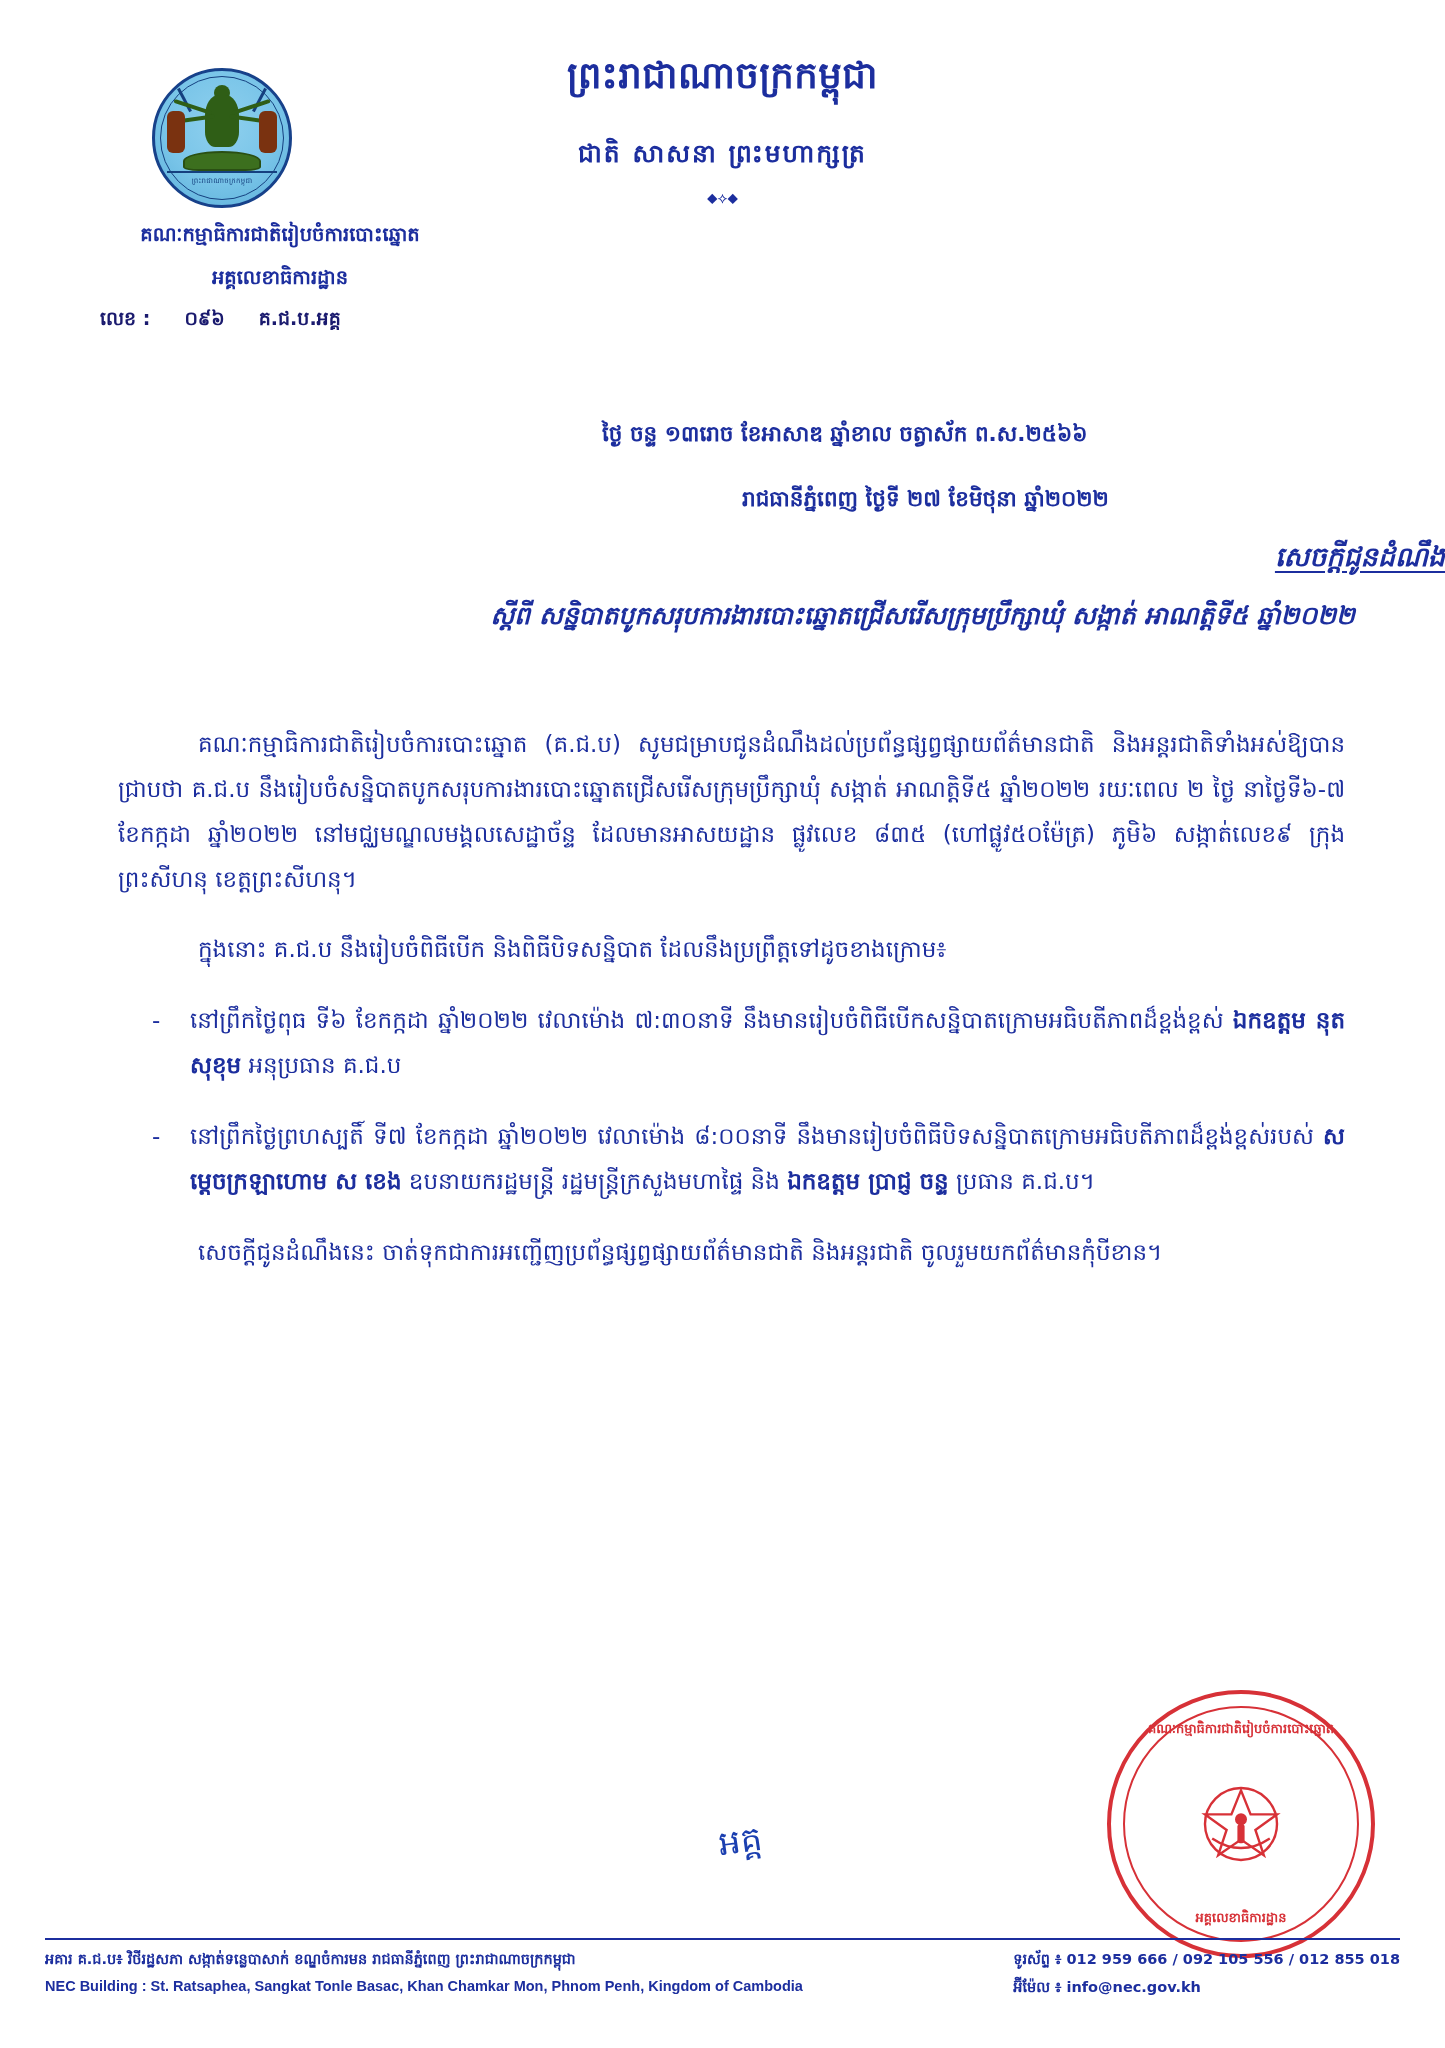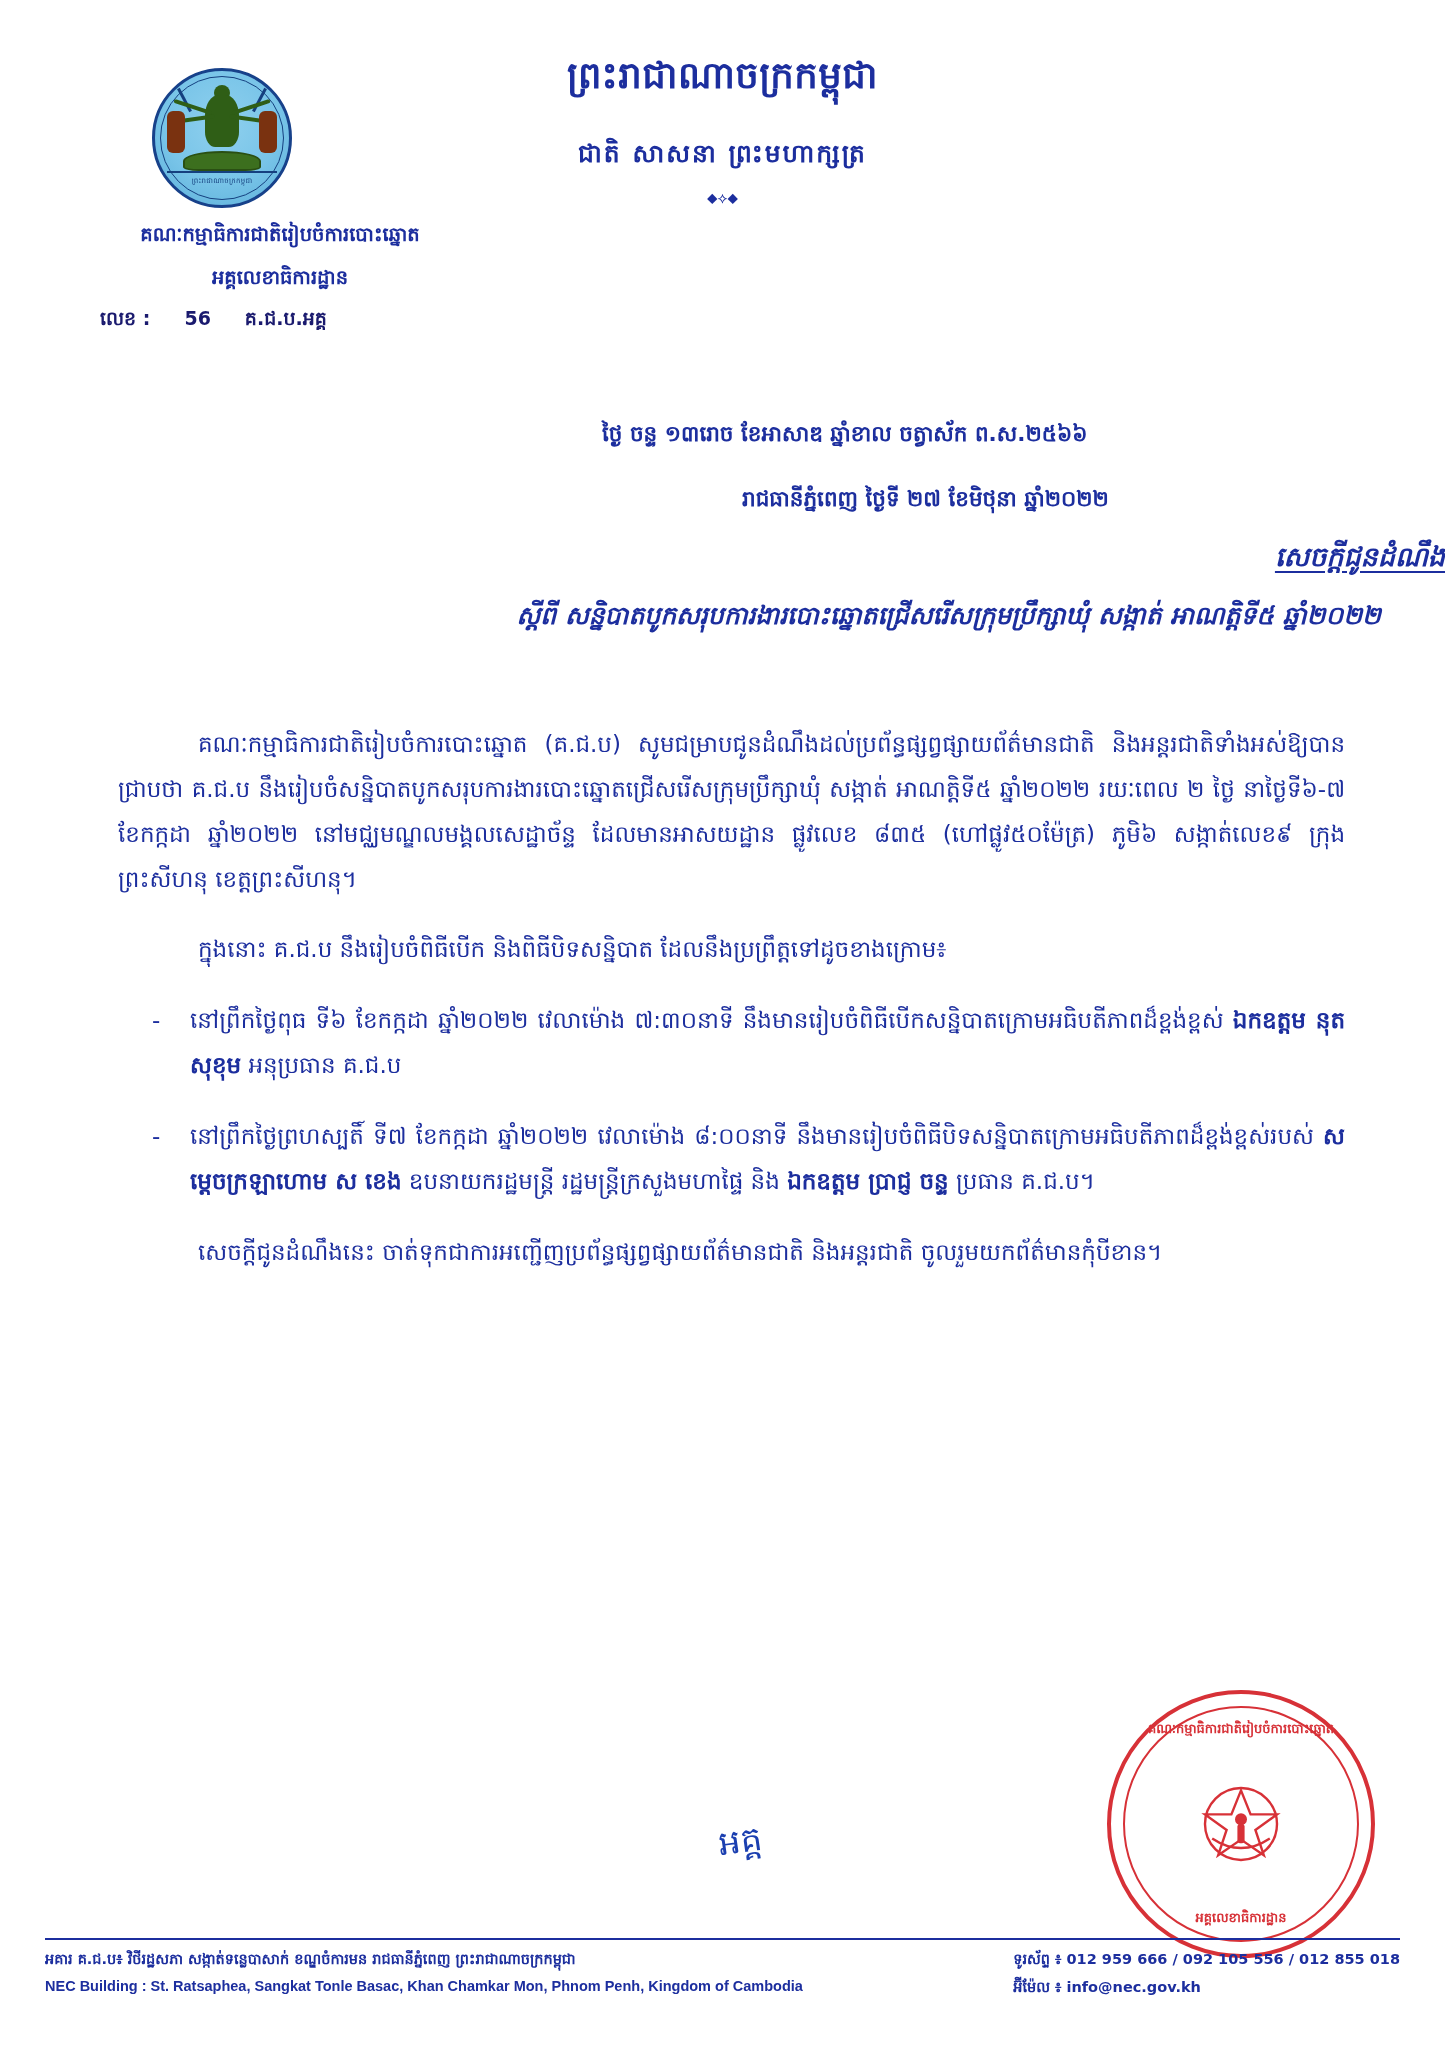--- a/index.html
+++ b/index.html
@@ -219,21 +219,21 @@
     font-weight: bold;
     color: #1c2e9e;
     text-decoration: underline;
     text-underline-offset: 5px;
   }
   .titleblock .t2 {
     font-size: 25px;
     font-weight: bold;
     color: #1c2e9e;
     margin-top: 18px;
-    padding: 0 64px;
+    padding: 0 90px;
     line-height: 1.5;
   }
 
   
   .body {
     position: absolute;
     left: 118px;
     right: 100px;
     top: 722px;
     font-size: 23px;
@@ -378,21 +378,21 @@
       <div class="line2">ជាតិ សាសនា ព្រះមហាក្សត្រ</div>
       <div class="divider">⬥⟡⬥</div>
     </div>
   </div>
 
   <div class="leftblock">
     <div class="l1">គណៈកម្មាធិការជាតិរៀបចំការបោះឆ្នោត</div>
     <div class="l2">អគ្គលេខាធិការដ្ឋាន</div>
     <div class="numrow">
       <span>លេខ :</span>
-      <span class="num">56</span>
+      <span class="num">០៩៦</span>
       <span>គ.ជ.ប.អគ្គ</span>
     </div>
   </div>
 
   <div class="dateblock">
     <div class="row r1">ថ្ងៃ ចន្ទ ១៣រោច ខែអាសាឌ ឆ្នាំខាល ចត្វាស័ក ព.ស.២៥៦៦</div>
     <div class="row r2">រាជធានីភ្នំពេញ ថ្ងៃទី ២៧ ខែមិថុនា ឆ្នាំ២០២២</div>
   </div>
 
   <div class="titleblock">

